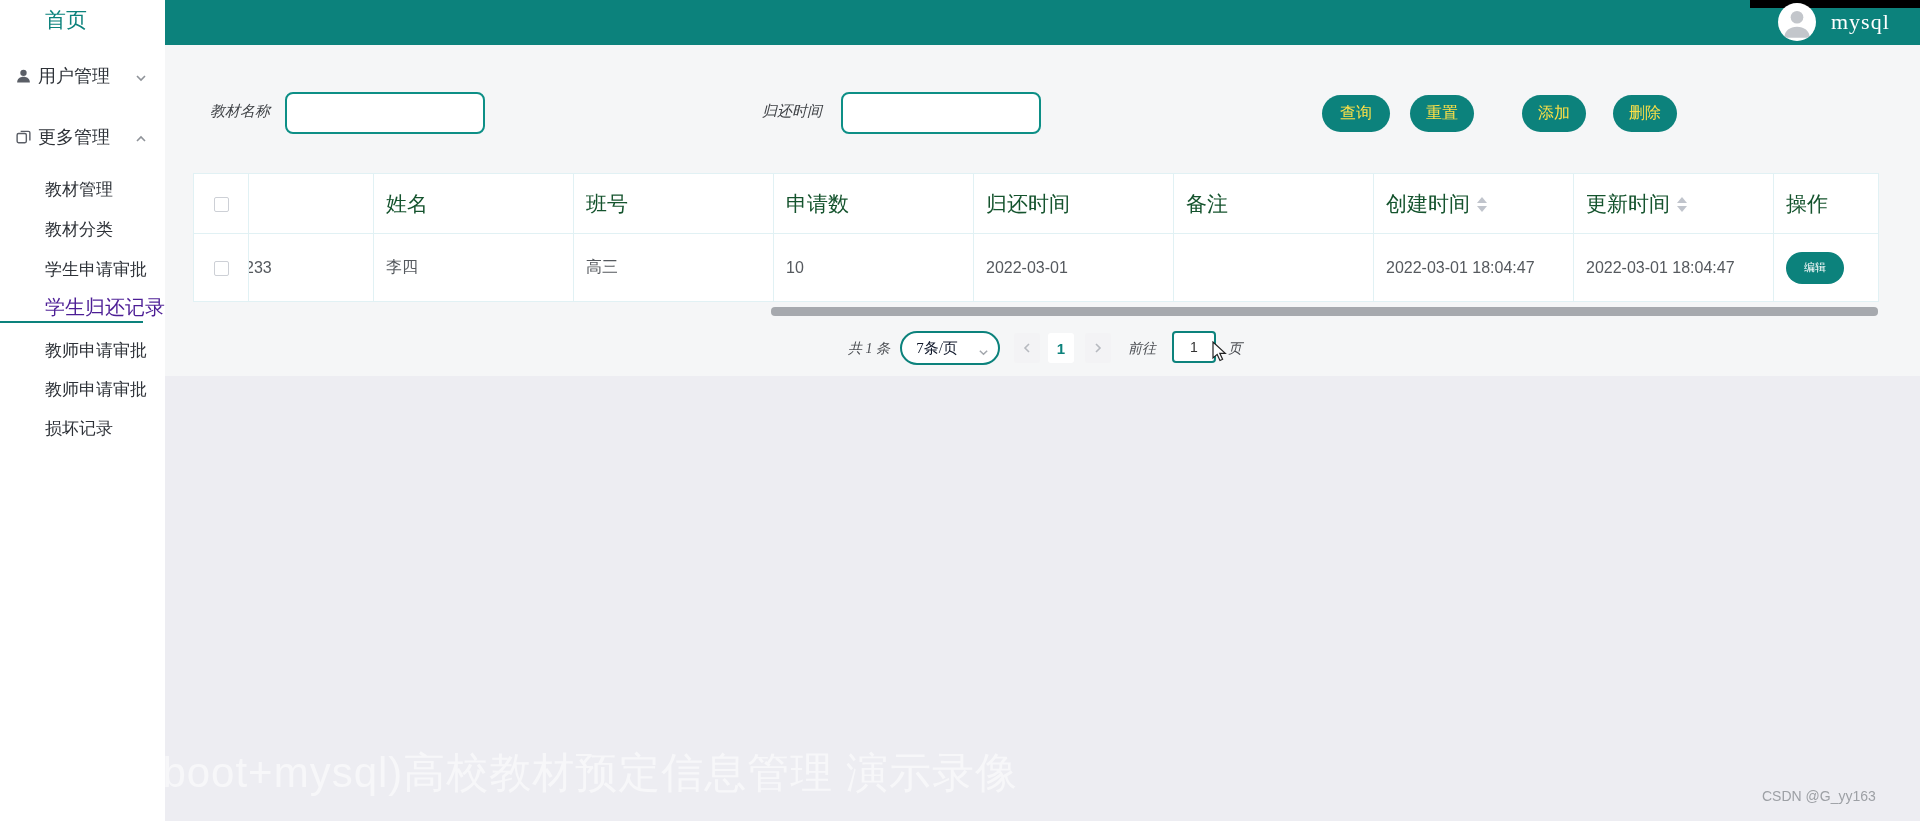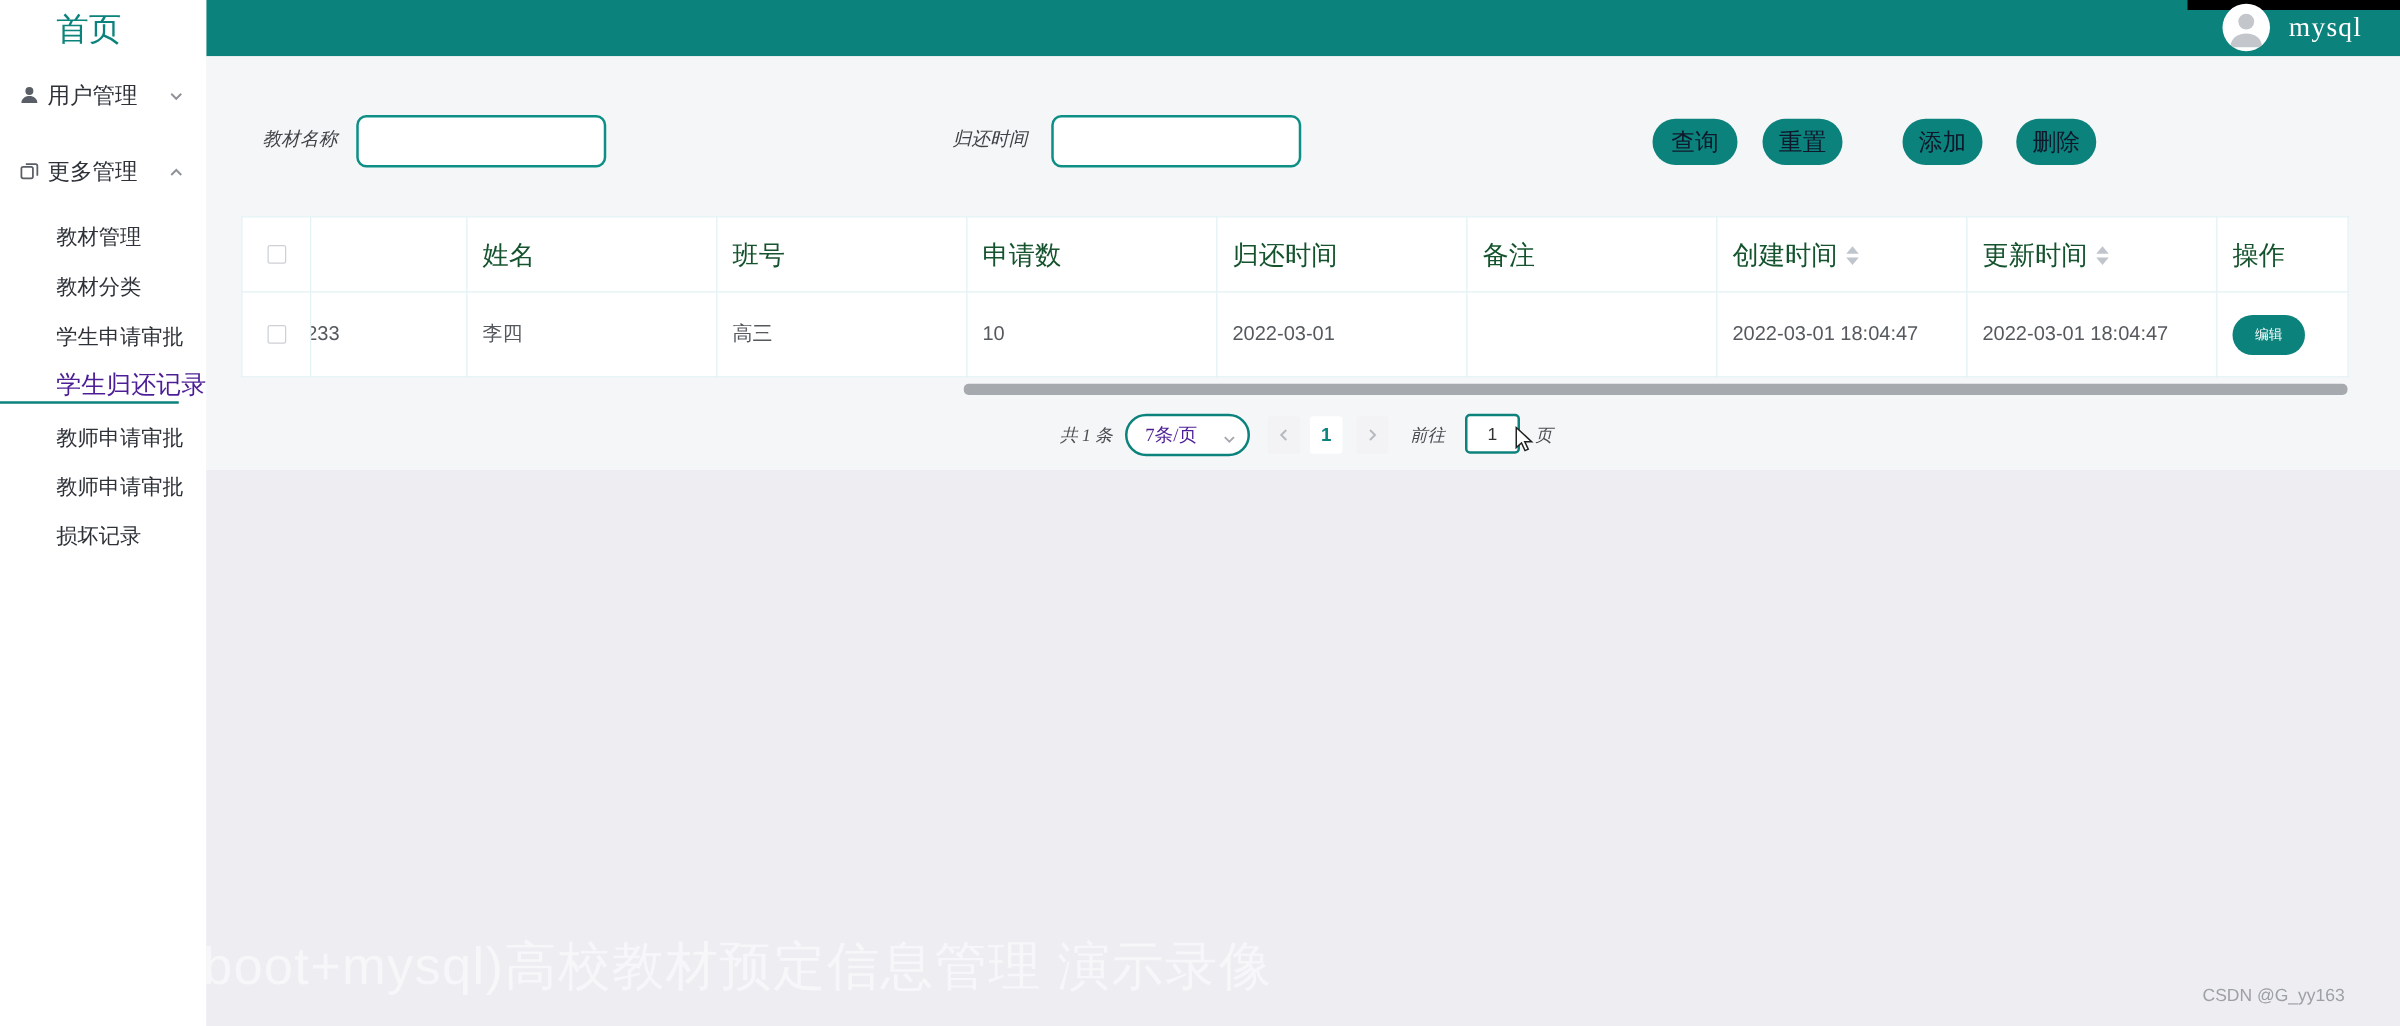--- a/index.html
+++ b/index.html
@@ -2,62 +2,62 @@
 <html><head>
 <meta charset="utf-8">
 <style>
   * { margin:0; padding:0; box-sizing:border-box; }
   html,body { width:1920px; height:821px; overflow:hidden; }
   body { font-family:"Liberation Sans", sans-serif; background:#ededf2; position:relative; }
   #app { position:absolute; inset:0; width:1920px; height:821px; overflow:hidden; }
 
   
   .sidebar { position:absolute; left:0; top:0; width:165px; height:821px; background:#ffffff; z-index:5; }
-  .side-home { position:absolute; left:45px; top:6px; font-size:26px; color:#0c827c; cursor:pointer; }
+  .side-home { position:absolute; left:45px; top:6px; font-size:21px; color:#0c827c; cursor:pointer; }
   .side-menu { position:absolute; left:0; width:165px; height:34px; cursor:pointer; }
   .side-menu .mi { position:absolute; left:15px; top:50%; transform:translateY(-50%); width:17px; height:17px; }
   .side-menu .ml { position:absolute; left:38px; top:50%; transform:translateY(-50%); font-size:18px; color:#2e3238; white-space:nowrap; }
   .side-menu .chev { position:absolute; right:18px; top:50%; transform:translateY(-50%); width:12px; height:12px; }
   .side-sub { position:absolute; left:45px; font-size:17px; color:#2e3238; white-space:nowrap; cursor:pointer; }
   .side-sub.active { color:#4c1d95; font-size:20px; }
   .active-underline { position:absolute; left:0; top:321px; width:143px; height:2px; background:#0c827c; }
 
   
   .topbar { position:absolute; left:165px; top:0; width:1755px; height:45px; background:#0c827c; }
   .letterbox { position:absolute; left:1585px; top:0; width:170px; height:8px; background:#000; }
   .avatar { position:absolute; left:1613px; top:3px; width:38px; height:38px; background:#fff; border-radius:50%; overflow:hidden; }
   .admin-name { position:absolute; left:1666px; top:9px; color:#fff; font-size:22px; font-family:"Liberation Serif", serif; letter-spacing:1px; }
 
   
   .card { position:absolute; left:165px; top:45px; width:1755px; height:331px; background:#f5f6f7; }
 
   
   .f-label { position:absolute; font-size:15px; color:#3f4246; font-style:italic; font-family:"Liberation Serif", serif; white-space:nowrap; }
   .f-input { position:absolute; width:200px; height:42px; background:#fff; border:2px solid #0d8f86; border-radius:8px; outline:none; padding:0 12px; font-size:15px; color:#333; }
-  .btn { position:absolute; height:37px; border:none; border-radius:19px; background:#0c827c; color:#0f172a; font-size:19px; cursor:pointer; font-family:Liberation Serif, serif; }
+  .btn { position:absolute; height:37px; border:none; border-radius:19px; background:#0c827c; color:#fde047; font-size:16px; cursor:pointer; font-family:Liberation Serif, serif; }
 
   
   .grid { position:absolute; left:28px; top:128px; width:1685px; border-collapse:collapse; table-layout:fixed; background:#fff; }
   .grid th, .grid td { border:1px solid #e1f1f4; text-align:left; padding-left:12px; overflow:hidden; white-space:nowrap; }
   .grid th { height:60px; color:#14532d; font-size:21px; font-weight:500; }
   .grid td { height:68px; color:#55595e; font-size:16px; }
   .cbx-cell { text-align:center !important; padding-left:0 !important; }
   .cbx { display:inline-block; width:15px; height:15px; border:1px solid #cdd0d6; border-radius:2px; background:#fff; vertical-align:middle; cursor:pointer; }
   .clip-id { display:block; margin-left:-4px; }
   .caret-wrap { display:inline-flex; flex-direction:column; margin-left:7px; vertical-align:middle; gap:3px; }
   .caret { width:0; height:0; border-left:5px solid transparent; border-right:5px solid transparent; }
   .caret.up { border-bottom:6px solid #c0c4cc; }
   .caret.down { border-top:6px solid #c0c4cc; }
   .edit-btn { width:58px; height:32px; border:none; border-radius:16px; background:#0c827c; color:#fff; font-size:11px; cursor:pointer; }
   .hscroll-thumb { position:absolute; left:606px; top:262px; width:1107px; height:9px; background:#a6a9ae; border-radius:4px; cursor:pointer; }
 
   
   .pg-text { position:absolute; font-size:14px; color:#4a4d52; font-style:italic; font-family:"Liberation Serif", serif; white-space:nowrap; }
   .pg-select { position:absolute; left:735px; top:286px; width:100px; height:34px; background:#fff; border:2px solid #0c827c; border-radius:17px; cursor:pointer; }
-  .pg-select .val { position:absolute; left:0; right:26px; top:0; bottom:0; display:flex; align-items:center; justify-content:center; font-size:15px; color:#4c1d95; font-family:"Liberation Serif", serif; }
+  .pg-select .val { position:absolute; left:0; right:26px; top:0; bottom:0; display:flex; align-items:center; justify-content:center; font-size:15px; color:#0f172a; font-family:"Liberation Serif", serif; }
   .pg-select .sel-chev { position:absolute; right:9px; top:11px; width:11px; height:11px; }
   .pg-box { position:absolute; top:288px; width:26px; height:30px; border-radius:3px; display:flex; align-items:center; justify-content:center; cursor:pointer; }
   .pg-arrow { background:#f3f3f5; }
   .pg-num { background:#ffffff; color:#0c827c; font-size:15px; font-weight:bold; }
   .goto-input { position:absolute; left:1007px; top:286px; width:44px; height:32px; background:#fff; border:2px solid #0c827c; border-radius:4px; outline:none; text-align:center; font-size:14px; color:#333; }
 
   
   .video-watermark { position:absolute; left:27px; top:745px; font-size:42px; color:rgba(255,255,255,0.55); white-space:nowrap; letter-spacing:1px; z-index:6; }
   .csdn-watermark { position:absolute; left:1762px; top:788px; font-size:14px; color:#9da0a5; z-index:6; }
 

